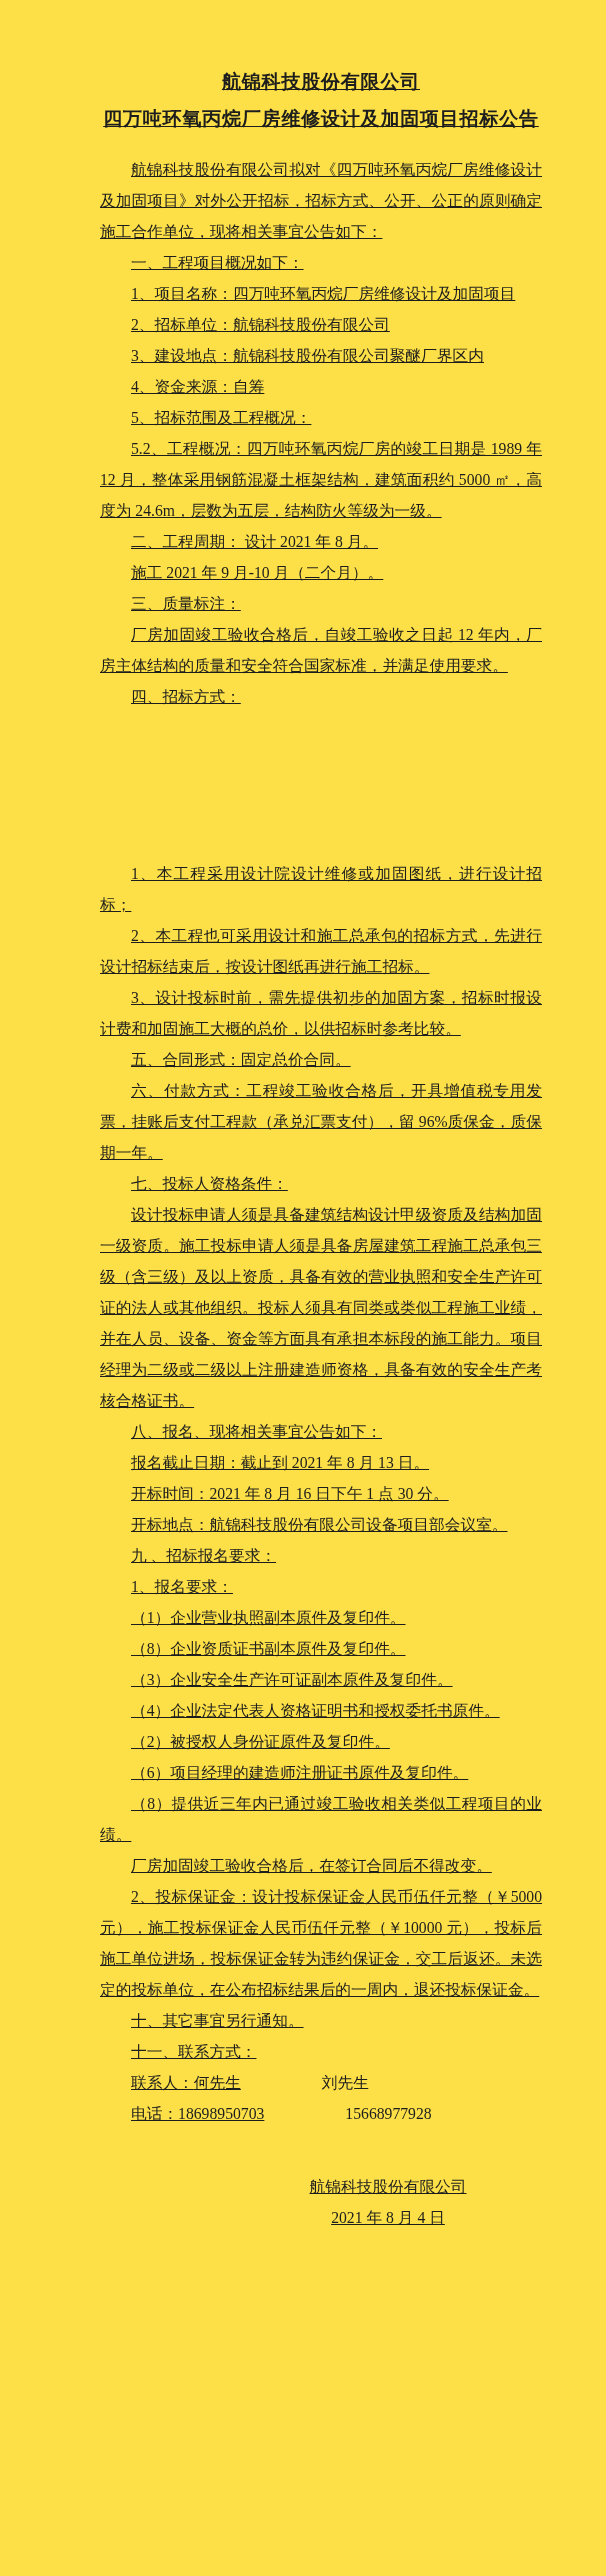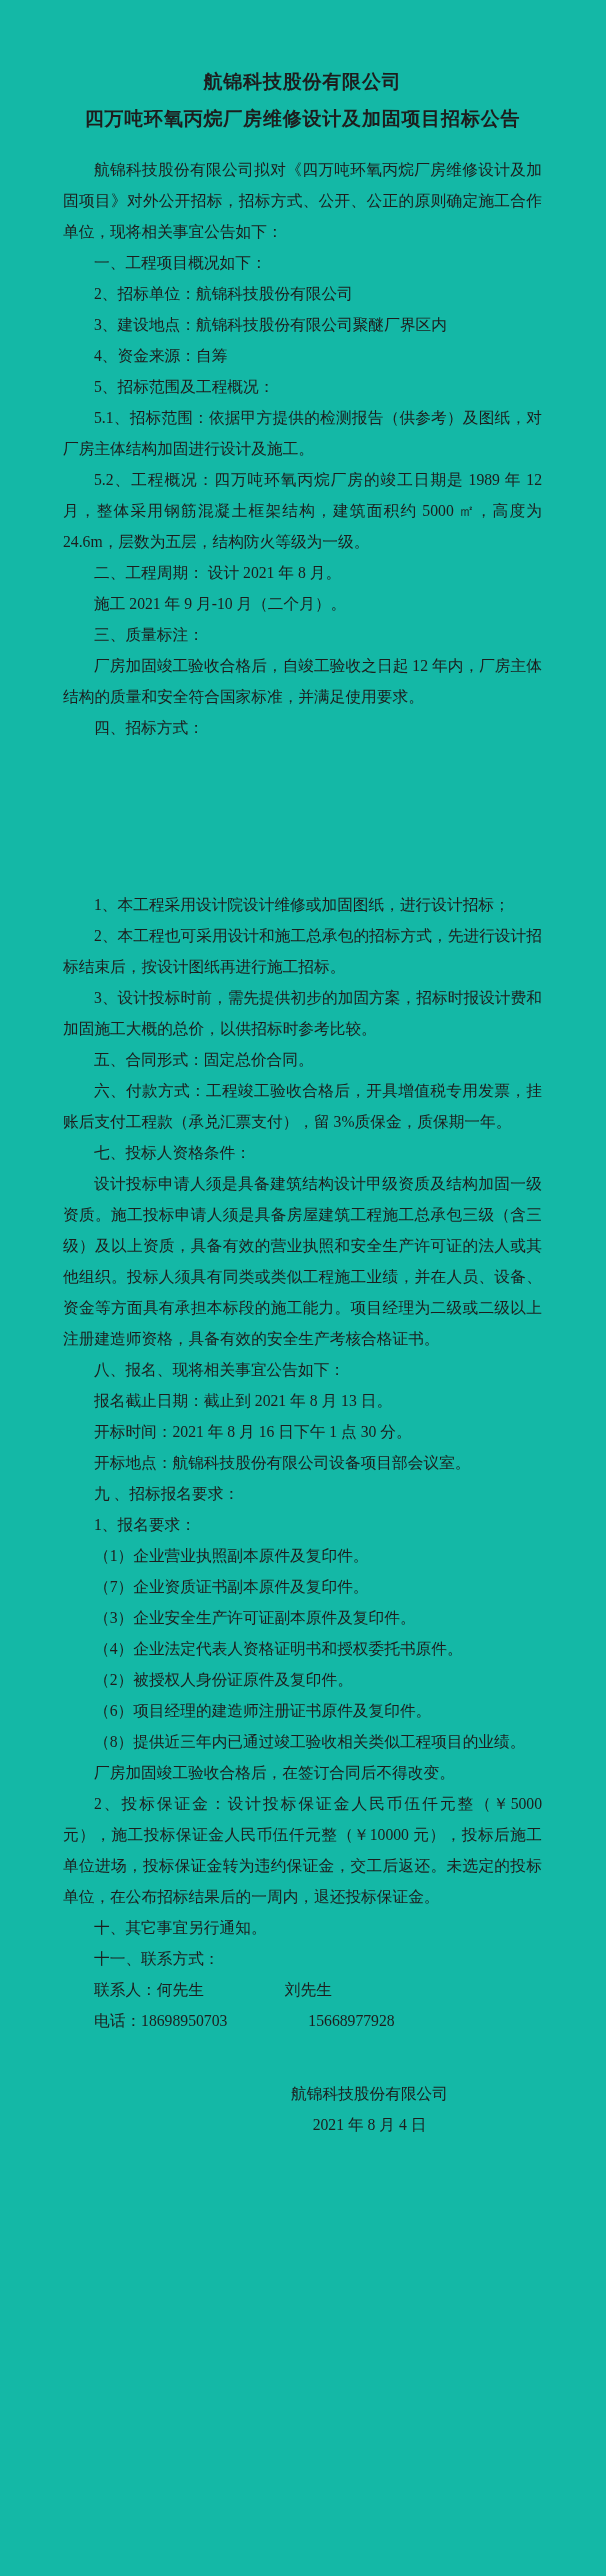--- a/index.html
+++ b/index.html
@@ -9,22 +9,23 @@
   }
   body {
     width: 606px;
     font-family: "Liberation Serif", "DejaVu Serif", serif;
     color: #1d1d1d;
   }
   .page {
     box-sizing: border-box;
     width: 606px;
     min-height: 2576px;
-    padding: 63px 64px 134px 63px;
-    background: #14b8a6;
+    padding: 63px 64px 134px 100px;
+    background: #fde047;
+    text-decoration: underline;
   }
   .title {
     font-size: 19px;
     font-weight: 700;
     text-align: center;
     line-height: 37px;
     letter-spacing: 0.8px;
   }
   .doc-body {
     margin-top: 17.3px;
@@ -57,46 +58,46 @@
 <div class="page">
 
   <div class="title">航锦科技股份有限公司</div>
   <div class="title">四万吨环氧丙烷厂房维修设计及加固项目招标公告</div>
 
   <div class="doc-body">
 
     <div id="paragraphs">
         <p class="indent">航锦科技股份有限公司拟对《四万吨环氧丙烷厂房维修设计及加固项目》对外公开招标，招标方式、公开、公正的原则确定施工合作单位，现将相关事宜公告如下：</p>
         <p class="indent">一、工程项目概况如下：</p>
+        <p class="indent">1、项目名称：四万吨环氧丙烷厂房维修设计及加固项目</p>
         <p class="indent">2、招标单位：航锦科技股份有限公司</p>
         <p class="indent">3、建设地点：航锦科技股份有限公司聚醚厂界区内</p>
         <p class="indent">4、资金来源：自筹</p>
         <p class="indent">5、招标范围及工程概况：</p>
-        <p class="indent">5.1、招标范围：依据甲方提供的检测报告（供参考）及图纸，对厂房主体结构加固进行设计及施工。</p>
         <p class="indent">5.2、工程概况：四万吨环氧丙烷厂房的竣工日期是 1989 年 12 月，整体采用钢筋混凝土框架结构，建筑面积约 5000 ㎡，高度为 24.6m，层数为五层，结构防火等级为一级。</p>
         <p class="indent">二、工程周期： 设计 2021 年 8 月。</p>
         <p class="indent">施工 2021 年 9 月-10 月（二个月）。</p>
         <p class="indent">三、质量标注：</p>
         <p class="indent">厂房加固竣工验收合格后，自竣工验收之日起 12 年内，厂房主体结构的质量和安全符合国家标准，并满足使用要求。</p>
         <p class="indent" style="margin-bottom: 146px;">四、招标方式：</p>
         <p class="indent">1、本工程采用设计院设计维修或加固图纸，进行设计招标；</p>
         <p class="indent">2、本工程也可采用设计和施工总承包的招标方式，先进行设计招标结束后，按设计图纸再进行施工招标。</p>
         <p class="indent">3、设计投标时前，需先提供初步的加固方案，招标时报设计费和加固施工大概的总价，以供招标时参考比较。</p>
         <p class="indent">五、合同形式：固定总价合同。</p>
-        <p class="indent">六、付款方式：工程竣工验收合格后，开具增值税专用发票，挂账后支付工程款（承兑汇票支付），留 3%质保金，质保期一年。</p>
+        <p class="indent">六、付款方式：工程竣工验收合格后，开具增值税专用发票，挂账后支付工程款（承兑汇票支付），留 96%质保金，质保期一年。</p>
         <p class="indent">七、投标人资格条件：</p>
         <p class="indent">设计投标申请人须是具备建筑结构设计甲级资质及结构加固一级资质。施工投标申请人须是具备房屋建筑工程施工总承包三级（含三级）及以上资质，具备有效的营业执照和安全生产许可证的法人或其他组织。投标人须具有同类或类似工程施工业绩，并在人员、设备、资金等方面具有承担本标段的施工能力。项目经理为二级或二级以上注册建造师资格，具备有效的安全生产考核合格证书。</p>
         <p class="indent">八、报名、现将相关事宜公告如下：</p>
         <p class="indent">报名截止日期：截止到 2021 年 8 月 13 日。</p>
         <p class="indent">开标时间：2021 年 8 月 16 日下午 1 点 30 分。</p>
         <p class="indent">开标地点：航锦科技股份有限公司设备项目部会议室。</p>
         <p class="indent">九 、招标报名要求：</p>
         <p class="indent">1、报名要求：</p>
         <p class="indent" style="">（1）企业营业执照副本原件及复印件。</p>
-        <p class="indent">（7）企业资质证书副本原件及复印件。</p>
+        <p class="indent">（8）企业资质证书副本原件及复印件。</p>
         <p class="indent">（3）企业安全生产许可证副本原件及复印件。</p>
         <p class="indent">（4）企业法定代表人资格证明书和授权委托书原件。</p>
         <p class="indent">（2）被授权人身份证原件及复印件。</p>
         <p class="indent">（6）项目经理的建造师注册证书原件及复印件。</p>
         <p class="indent">（8）提供近三年内已通过竣工验收相关类似工程项目的业绩。</p>
         <p class="indent">厂房加固竣工验收合格后，在签订合同后不得改变。</p>
         <p class="indent">2、投标保证金：设计投标保证金人民币伍仟元整（￥5000 元），施工投标保证金人民币伍仟元整（￥10000 元），投标后施工单位进场，投标保证金转为违约保证金，交工后返还。未选定的投标单位，在公布招标结果后的一周内，退还投标保证金。</p>
         <p class="indent">十、其它事宜另行通知。</p>
         <p class="indent">十一、联系方式：</p>
       </div>

